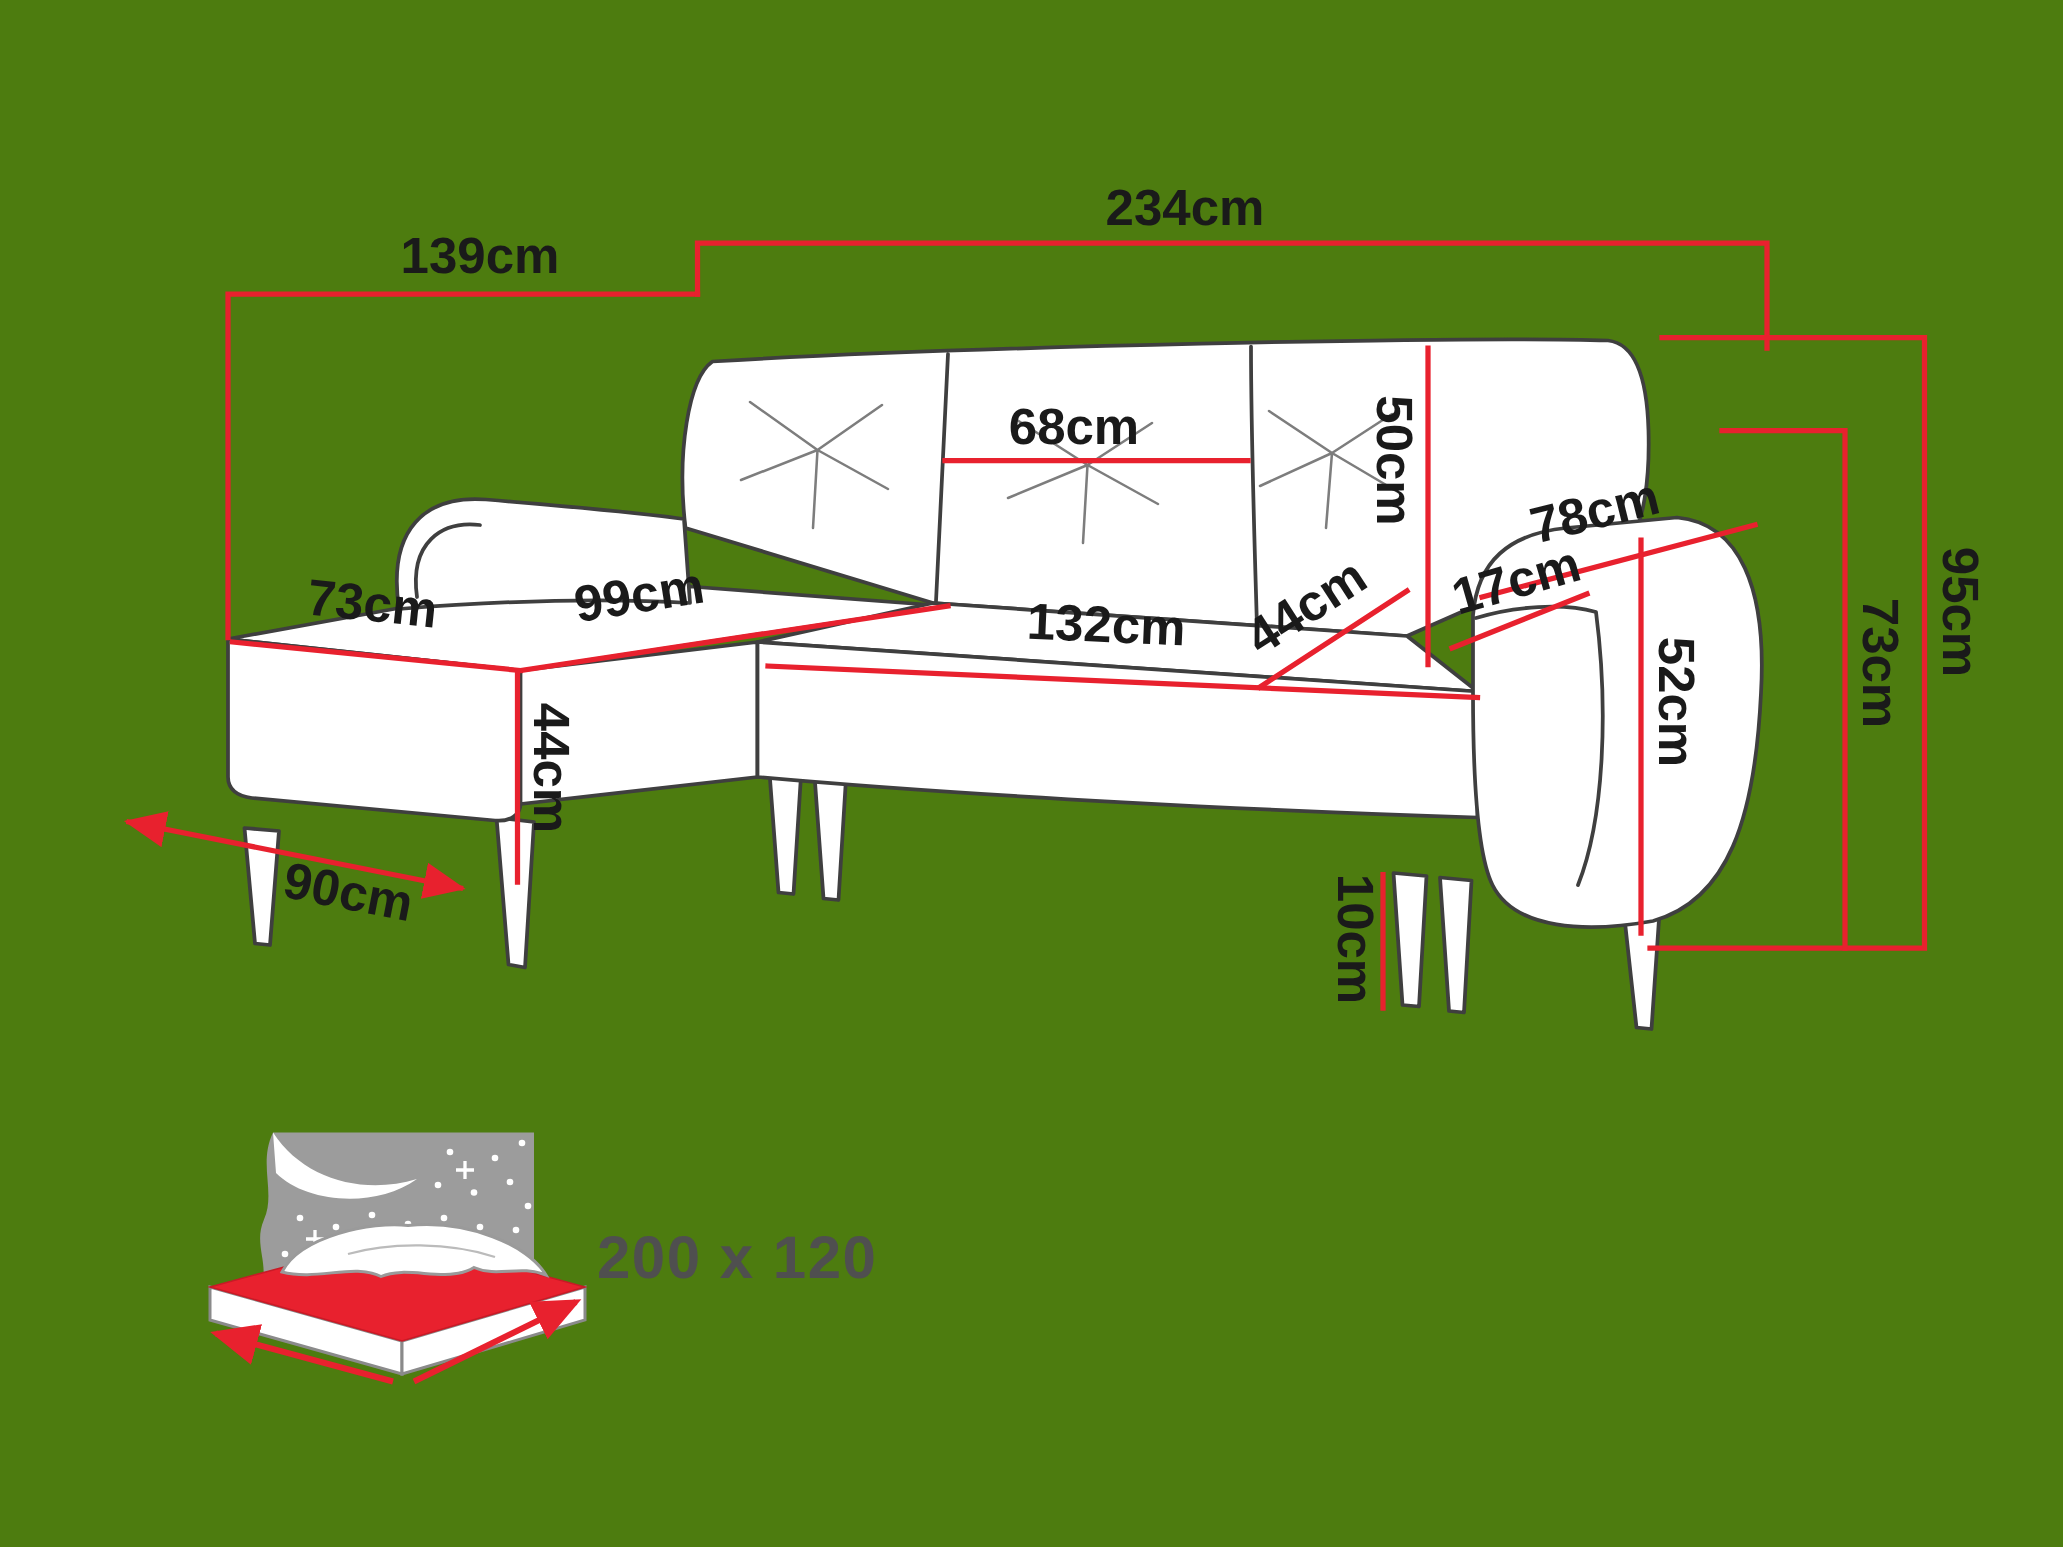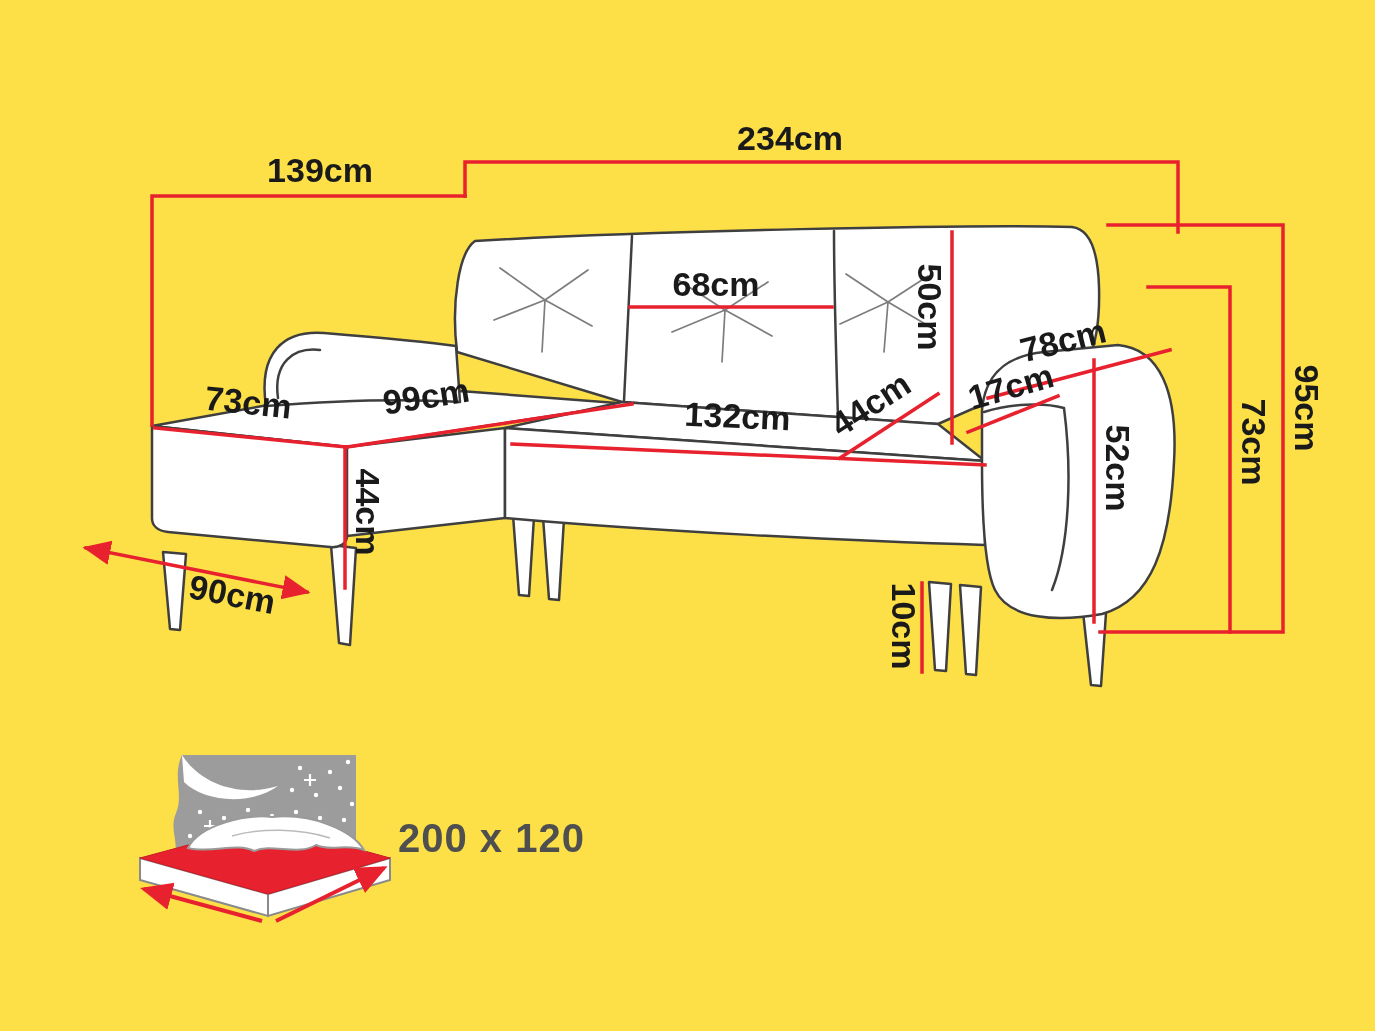--- a/index.html
+++ b/index.html
@@ -1,17 +1,17 @@
 <!DOCTYPE html>
 <html><head>
 <meta charset="utf-8">
 <style>
   html,body{margin:0;padding:0;background:#ffffff;}
   .stage{
-    position:relative;width:1375px;height:1031px;background:#fde047;
+    position:relative;width:1375px;height:1031px;background:#4d7c0f;
     font-family:"Liberation Sans",sans-serif;overflow:hidden;
   }
   .stage svg{position:absolute;left:0;top:0;}
   .dim-label{font-family:"Liberation Sans",sans-serif;font-weight:bold;font-size:34px;fill:#1a1a1a;}
   .sleep-label{font-family:"Liberation Sans",sans-serif;font-weight:bold;font-size:40px;fill:#4f4f4f;letter-spacing:1px;}
 </style>
 </head>
 <body>
 
 <div class="stage">

